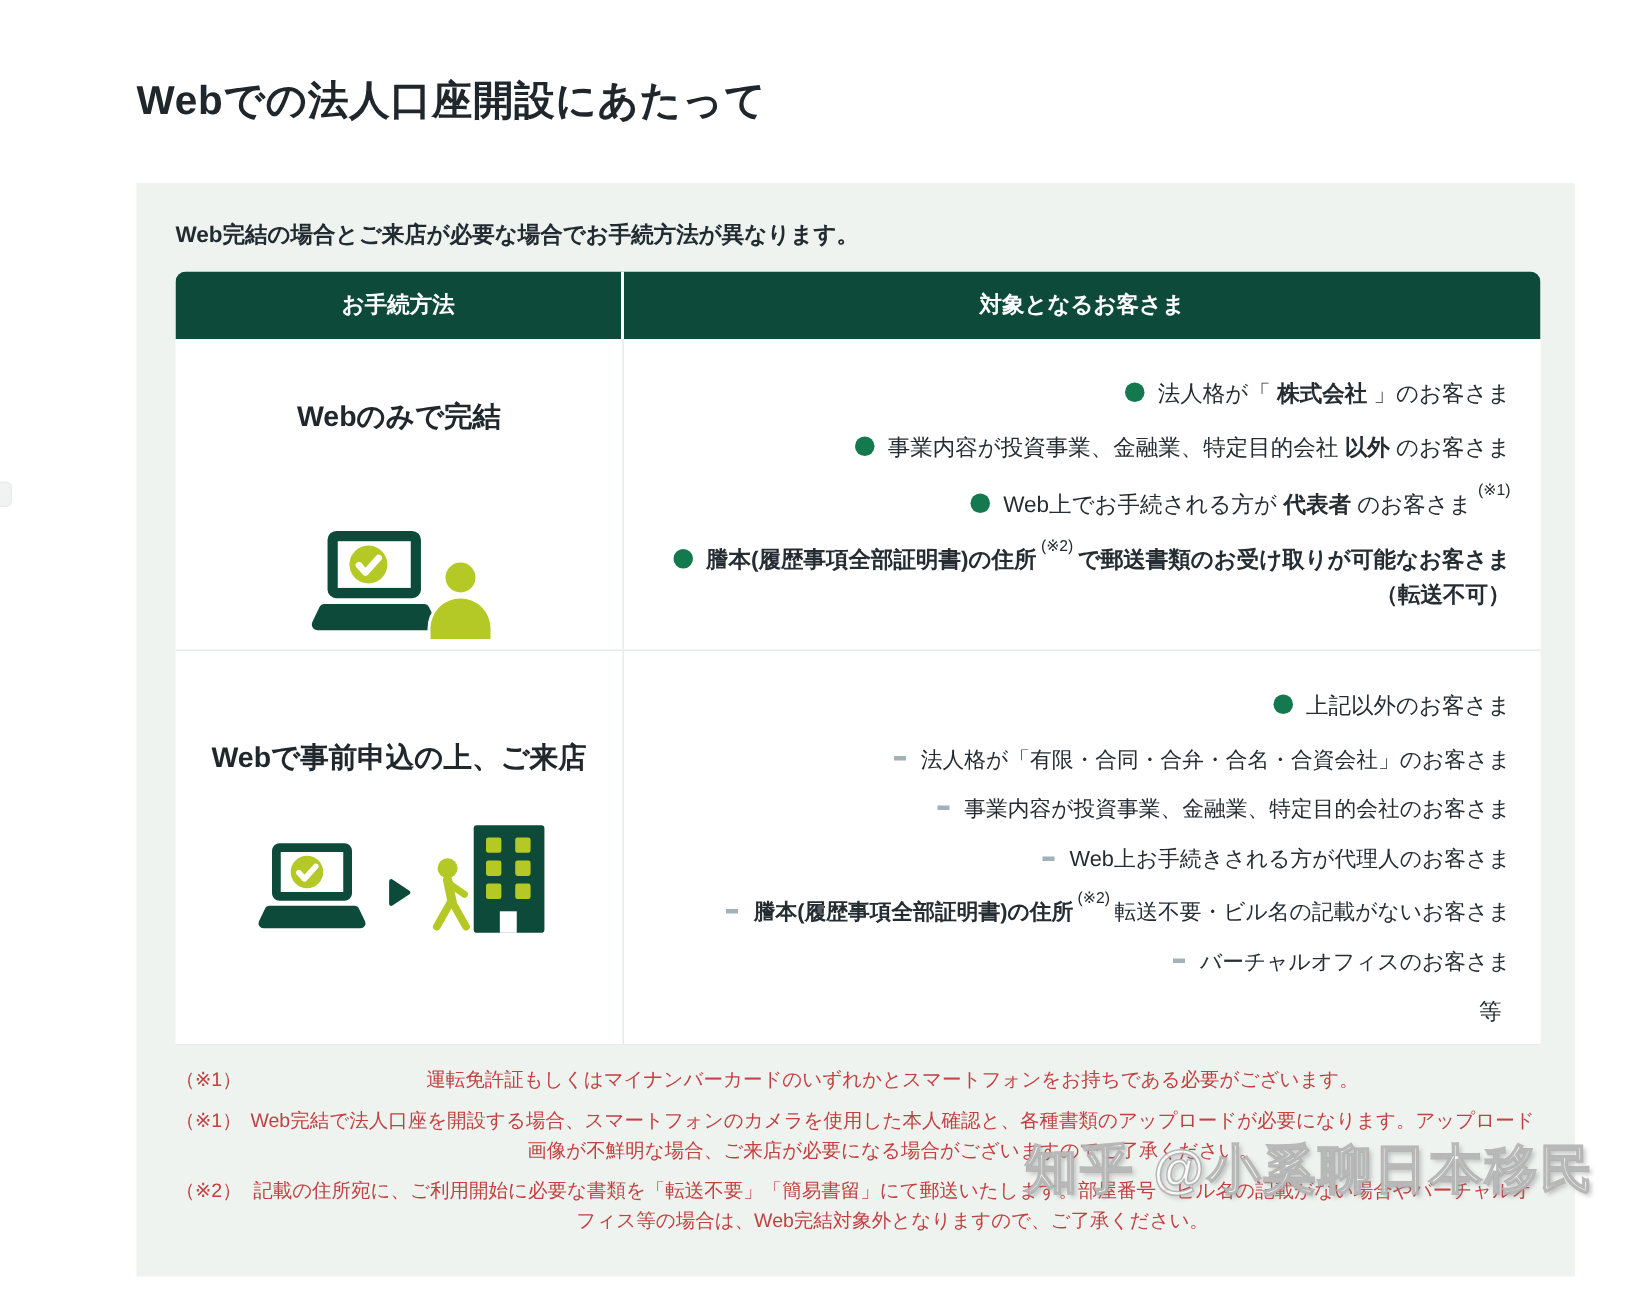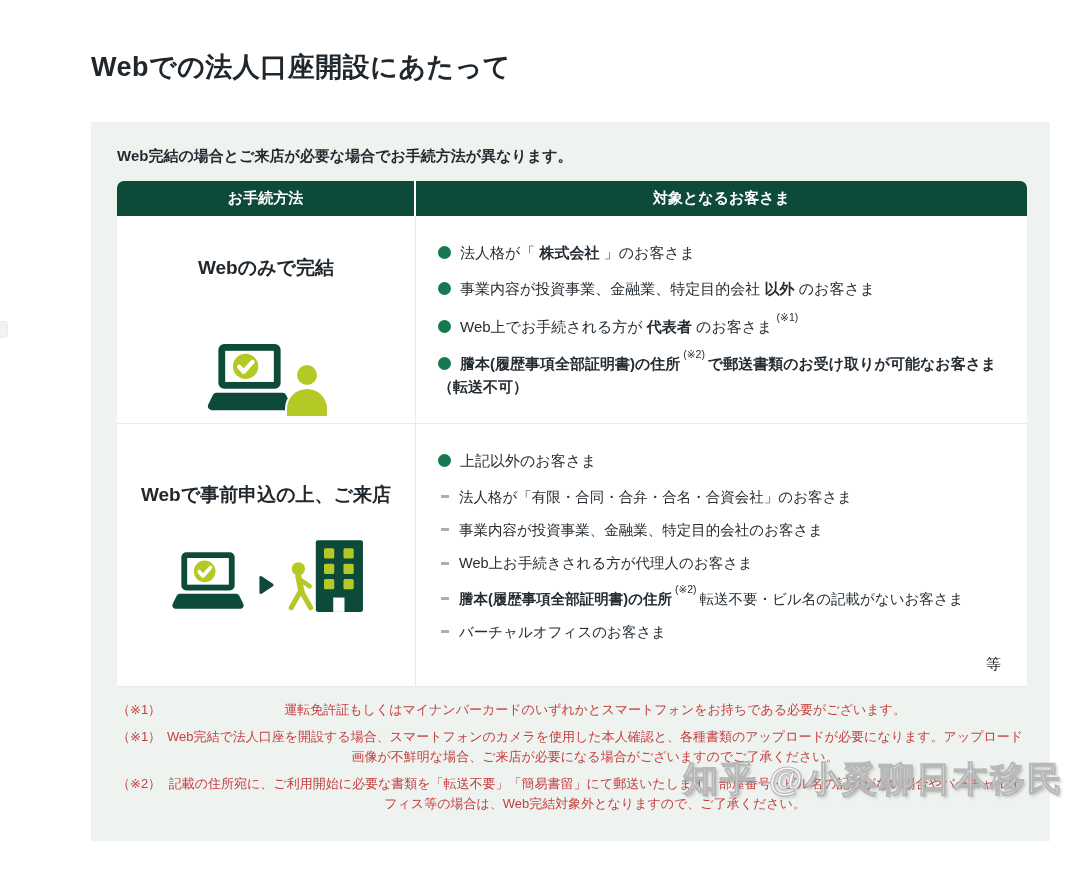--- a/index.html
+++ b/index.html
@@ -19,38 +19,38 @@
 
   .site-header{height:66px;border-bottom:1px solid #ededed;padding:11px 0 0 14px;}
   .logo{font-size:30px;font-weight:700;letter-spacing:1px;color:var(--brand-green);}
 
   h1.page-title{margin:49px 0 0 91px;font-size:27px;font-weight:700;color:#20272c;letter-spacing:.5px;}
 
   .panel{width:959px;margin:37px 0 0 91px;background:var(--panel-bg);padding:23px 23px 20px 26px;}
   .intro{margin:2px 0 15px 0;font-size:15px;font-weight:700;color:#222b31;}
 
   .ptable{width:910px;}
-  .thead{display:flex;height:35px;border-radius:7px 7px 0 0;overflow:hidden;}
+  .thead{display:flex;height:45px;border-radius:7px 7px 0 0;overflow:hidden;}
   .th{background:var(--dk);color:#fff;font-weight:700;font-size:15px;display:flex;align-items:center;justify-content:center;}
   .th-left{width:299px;border-right:2px solid #fff;}
   .th-right{flex:1;}
 
   .trow{display:flex;background:#fff;border-bottom:1px solid #e7ebe9;}
   .td-left{width:299px;border-right:1px solid #e7ebe9;display:flex;flex-direction:column;align-items:center;}
   .row-web-only .td-left{padding-top:39px;gap:36px;}
   .row-visit .td-left{padding-top:58px;}
   .row-web-only{min-height:191px;}
   .row-visit{min-height:235px;}
   .method-title{font-size:19px;font-weight:700;color:#20282e;}
   .row-web-only .method-title{margin-bottom:27px;}
   .row-visit .method-title{margin-bottom:30px;}
   .icon-row{display:flex;align-items:flex-end;}
 
   .td-right{flex:1;padding:25px 20px 12px 22px;display:flex;flex-direction:column;}
-  .cust-list{list-style:none;margin:0;padding:0;}
+  .cust-list{list-style:none;margin:0;padding:0;text-align:right;}
   .cust-list li{font-size:15px;color:#252d33;line-height:1.55;margin-bottom:13px;}
   .cust-list li.dash{font-size:14.5px;margin-bottom:11px;}
   .marker-dot{display:inline-block;width:13px;height:13px;border-radius:50%;background:var(--bullet-green);margin-right:9px;vertical-align:-1px;}
   .marker-dash{display:inline-block;width:8px;height:3px;background:#a3b1b8;margin:0 10px 3px 3px;vertical-align:middle;}
   .cust-list b{font-weight:700;}
   .cust-list sup{font-size:10.5px;position:relative;top:-5px;}
   .etc-suffix{text-align:right;padding-right:6px;font-size:15px;color:#20282e;margin-top:auto;}
 
   .notes{margin-top:13px;}
   .note{display:flex;color:var(--note-red);font-size:13px;line-height:1.55;margin-bottom:7px;}

